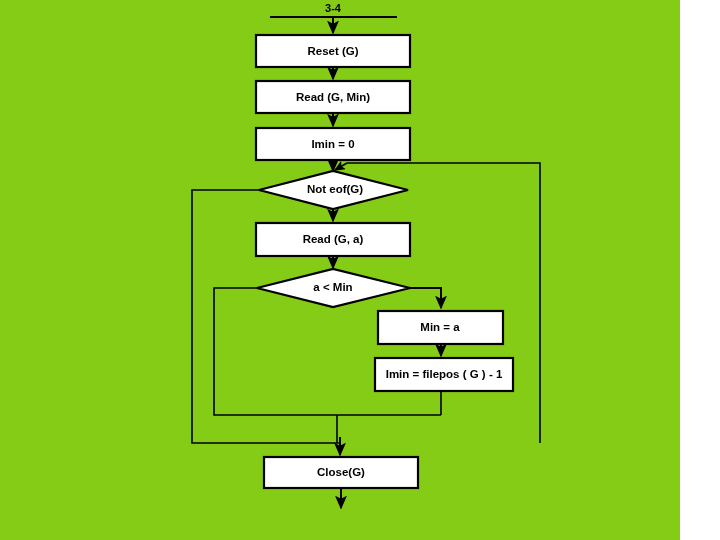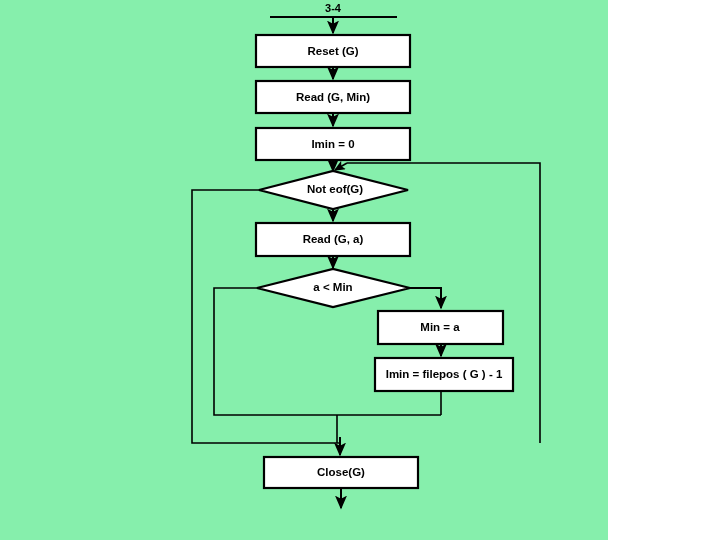--- a/index.html
+++ b/index.html
@@ -8,23 +8,23 @@
     padding: 0;
     background: #ffffff;
   }
   body {
     width: 720px;
     height: 540px;
     font-family: "Liberation Sans", sans-serif;
   }
   #canvas {
     position: relative;
-    width: 608px;
+    width: 680px;
     height: 540px;
-    background: #86efac;
+    background: #84cc16;
     overflow: hidden;
   }
   svg.flow {
     position: absolute;
     left: 0;
     top: 0;
     width: 720px;
     height: 540px;
   }
   .node-label {

